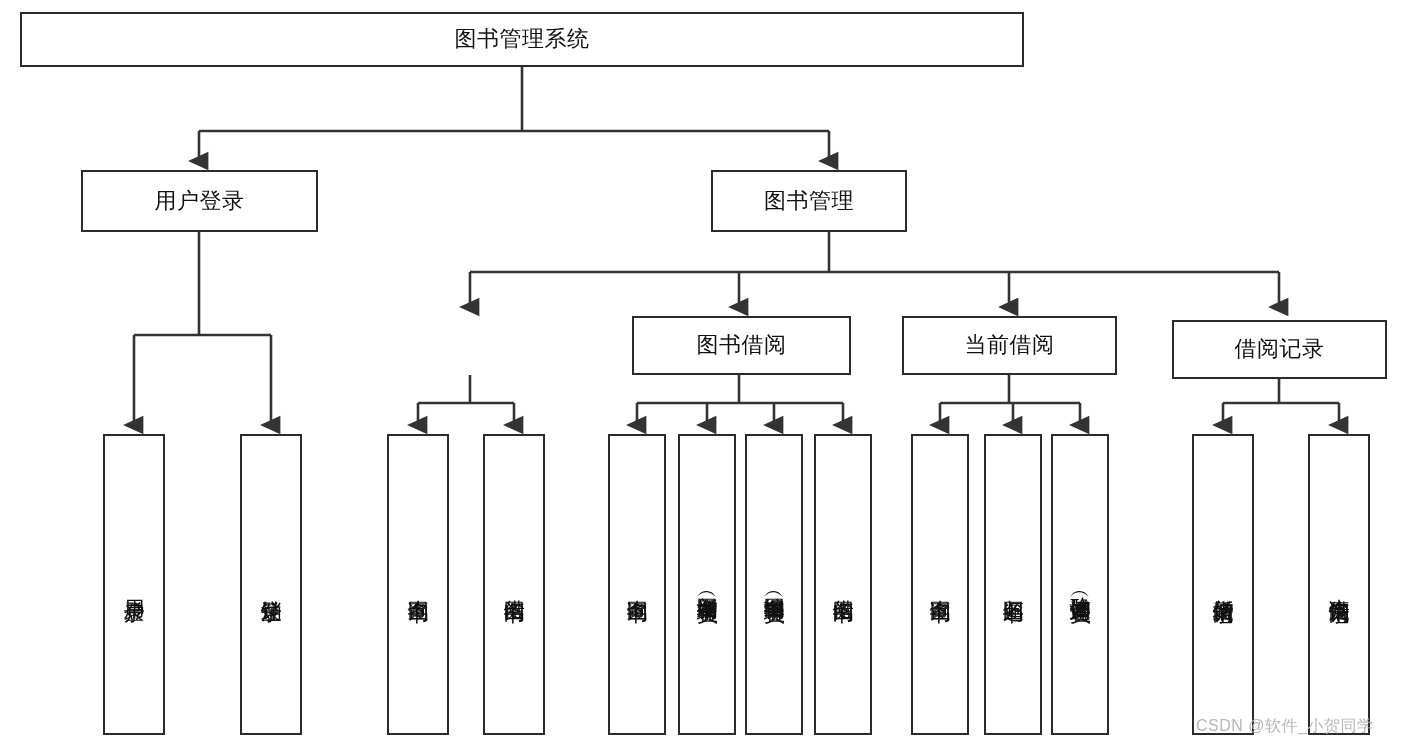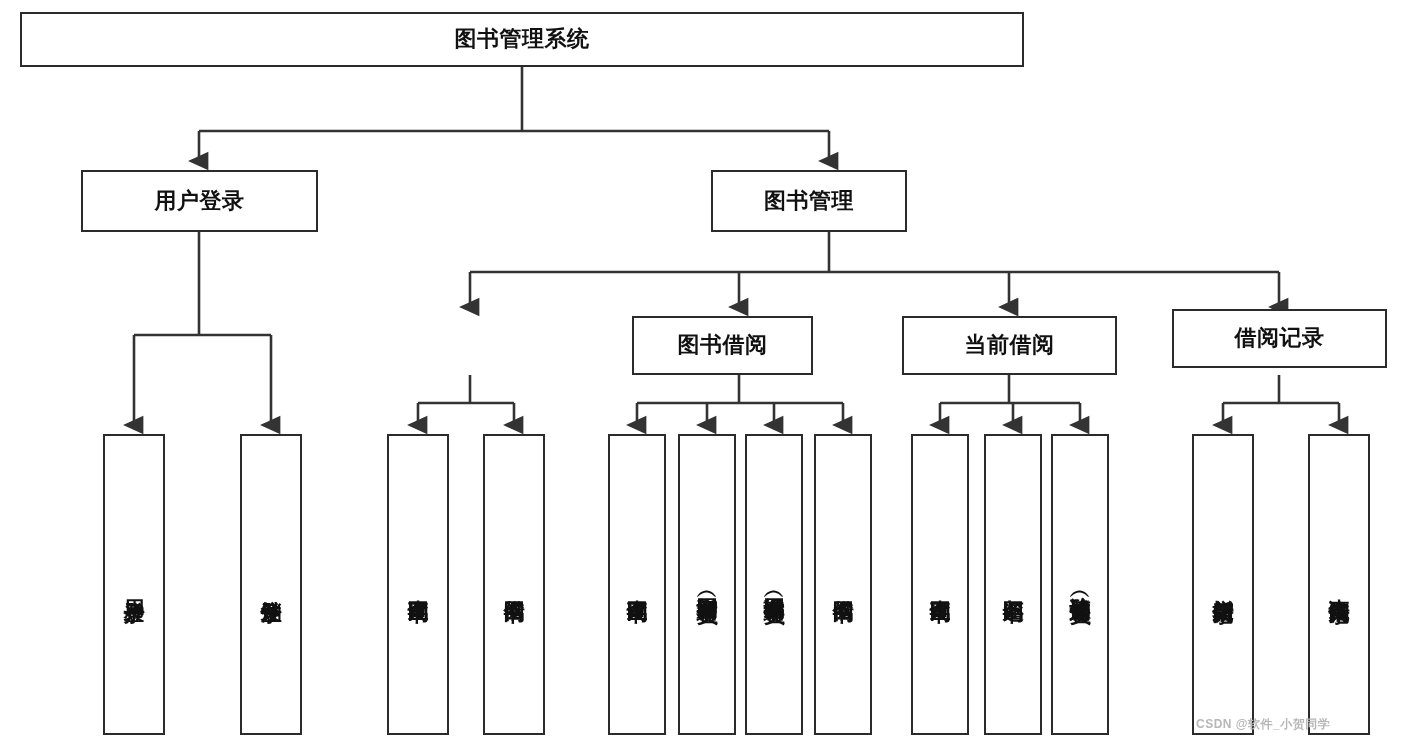--- a/index.html
+++ b/index.html
@@ -11,21 +11,20 @@
     width: 1405px;
     height: 747px;
     overflow: hidden;
     font-family: "Liberation Sans", "DejaVu Sans", sans-serif;
   }
   #diagram-root {
     position: relative;
     width: 1405px;
     height: 747px;
     background: #ffffff;
-    font-weight: bold;
   }
   svg.diagram-canvas {
     position: absolute;
     left: 0;
     top: 0;
     width: 1405px;
     height: 747px;
   }
   .node-box {
     position: absolute;
@@ -49,21 +48,21 @@
     color: #111111;
     writing-mode: vertical-rl;
     text-orientation: upright;
     line-height: 1.35;
     letter-spacing: 1px;
     white-space: nowrap;
     text-align: center;
   }
   .watermark {
     position: absolute;
-    font-size: 12px;
+    font-size: 16px;
     color: #b7b7b7;
     white-space: nowrap;
     letter-spacing: 0.5px;
     pointer-events: none;
   }
 </style>
 </head>
 <body>
 
 <div id="diagram-root">
@@ -123,27 +122,27 @@
     <span class="node-label-h">图书管理系统</span>
   </div>
 
   <div class="node-box" style="left:81px; top:170px; width:237px; height:62px;">
     <span class="node-label-h">用户登录</span>
   </div>
   <div class="node-box" style="left:711px; top:170px; width:196px; height:62px;">
     <span class="node-label-h">图书管理</span>
   </div>
 
-  <div class="node-box" style="left:632px; top:316px; width:181px; height:59px;">
+  <div class="node-box" style="left:632px; top:316px; width:219px; height:59px;">
     <span class="node-label-h">图书借阅</span>
   </div>
   <div class="node-box" style="left:902px; top:316px; width:215px; height:59px;">
     <span class="node-label-h">当前借阅</span>
   </div>
-  <div class="node-box" style="left:1172px; top:309px; width:215px; height:59px;">
+  <div class="node-box" style="left:1172px; top:320px; width:215px; height:59px;">
     <span class="node-label-h">借阅记录</span>
   </div>
 
   <div class="node-box" style="left:103px; top:434px; width:62px; height:301px;">
     <span class="node-label-v">用户登录</span>
   </div>
   <div class="node-box" style="left:240px; top:434px; width:62px; height:301px;">
     <span class="node-label-v">注销登录</span>
   </div>
   <div class="node-box" style="left:387px; top:434px; width:62px; height:301px;">

